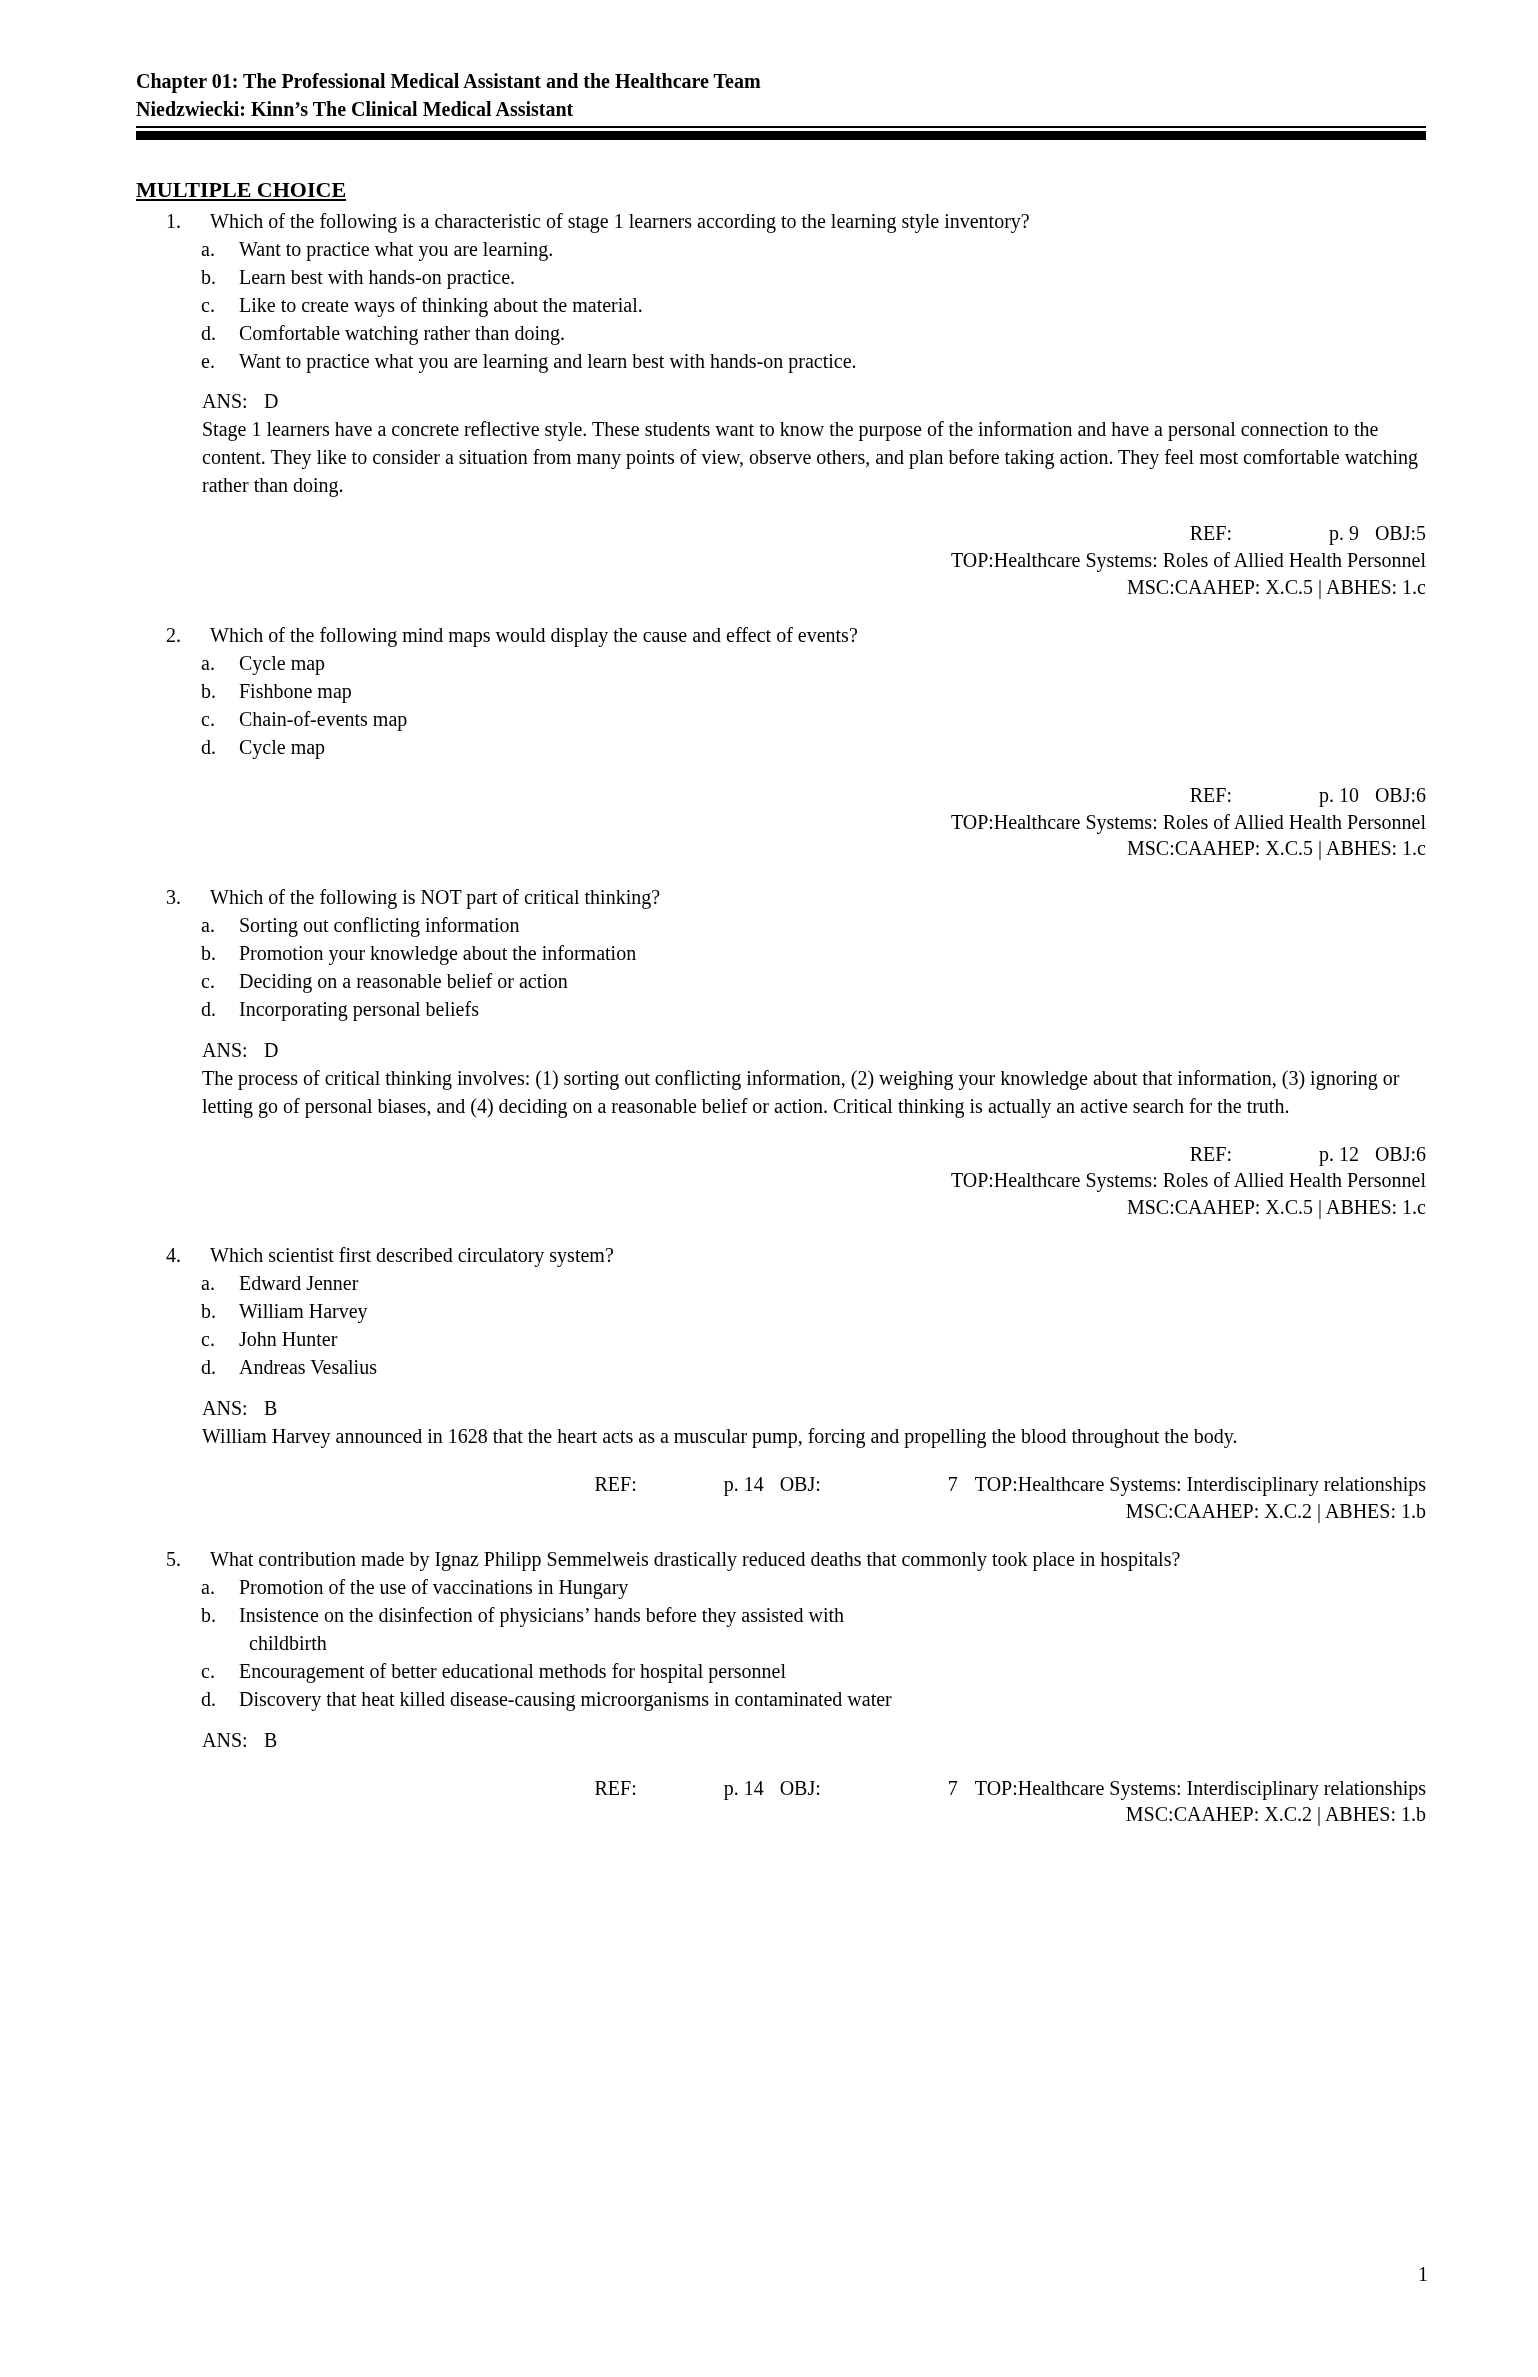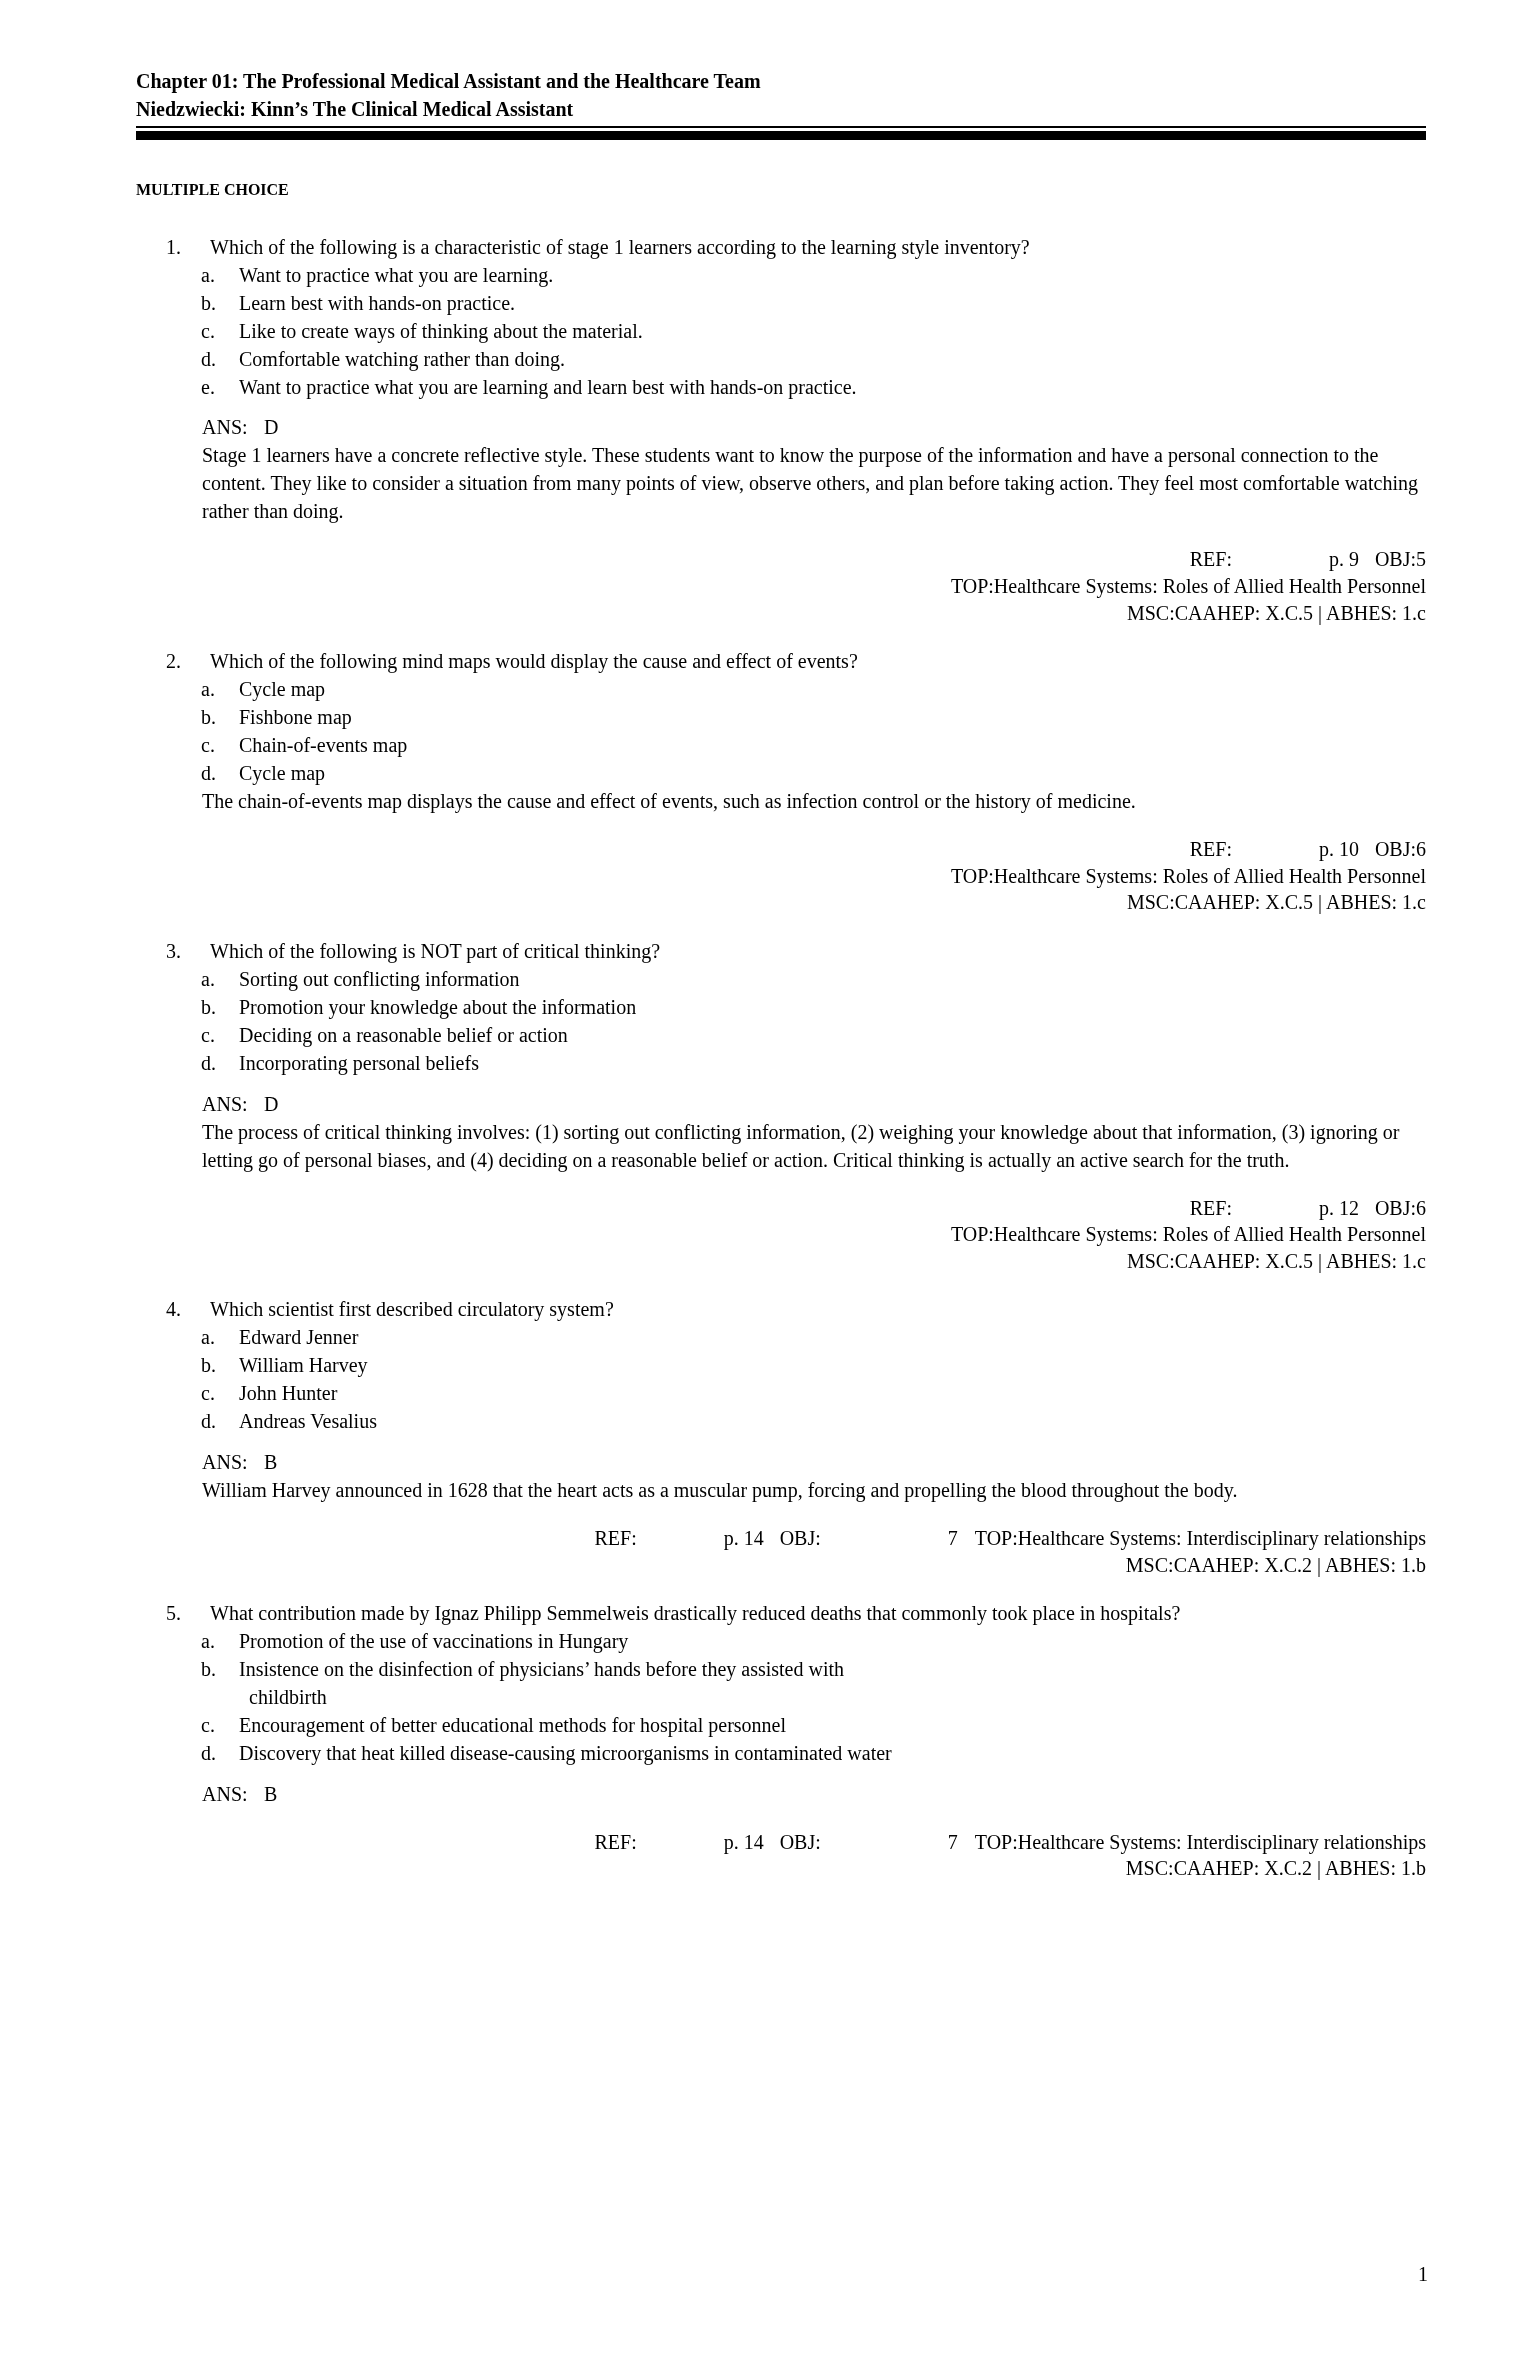--- a/index.html
+++ b/index.html
@@ -14,22 +14,22 @@
     line-height: 28px;
     color: #000;
   }
   main { padding: 67px 112px 0 136px; }
 
   header { border-bottom: 2.1px solid #000; padding-bottom: 3px; }
   .hline { font-weight: bold; }
   .thick-rule { height: 9px; background: #000; margin-top: 2.8px; }
 
   h2.section-title {
-    font-size: 16px; font-weight: bold;
-    margin: 36px 0 29px 0; line-height: 28px;
+    font-size: 22px; font-weight: bold;
+    margin: 36px 0 3px 0; line-height: 28px; text-decoration: underline;
   }
 
   .question { margin-top: 21px; }
   .question:first-child { margin-top: 0; }
 
   .q-line { display: flex; }
   .q-num { width: 36px; margin-left: 30px; flex: none; }
   .q-text { flex: 1; margin-left: 8px; }
 
   .opt-line { display: flex; }
@@ -115,21 +115,20 @@
           </div>
           <div class="opt-line">
             <span class="opt-letter">c.</span>
             <span class="opt-text">Chain-of-events map</span>
           </div>
           <div class="opt-line">
             <span class="opt-letter">d.</span>
             <span class="opt-text">Cycle map</span>
           </div>
         </div>
-    <div class="rationale">The chain-of-events map displays the cause and effect of events, such as infection control or the history of medicine.</div>
     <div class="ref-block">
           <div><span class="lab">REF:</span><span class="rv">p. 10</span><span class="ol">OBJ:</span><span>6</span></div>
           <div><span class="lab">TOP:</span><span>Healthcare Systems: Roles of Allied Health Personnel</span></div>
           <div><span class="lab">MSC:</span><span>CAAHEP: X.C.5 | ABHES: 1.c</span></div>
         </div>
   </article>
 
   <article class="question">
     <div class="q-line">
       <span class="q-num">3.</span>

